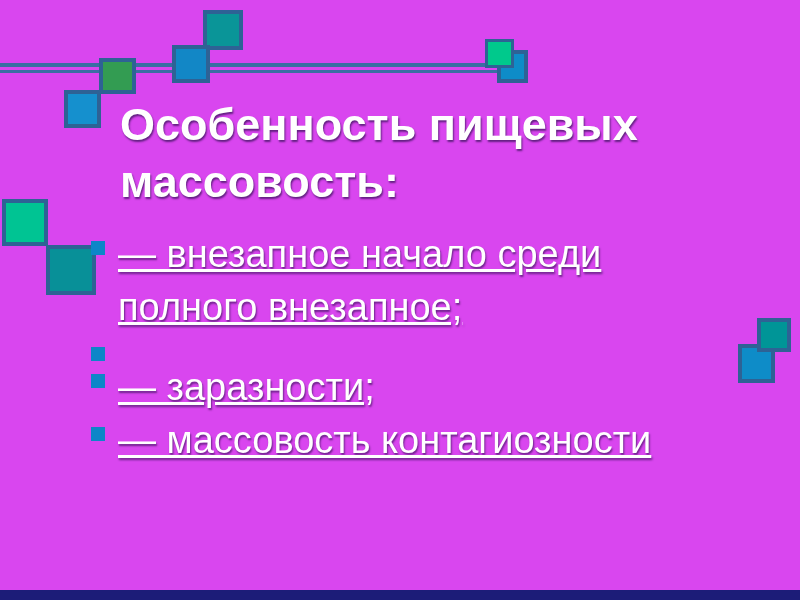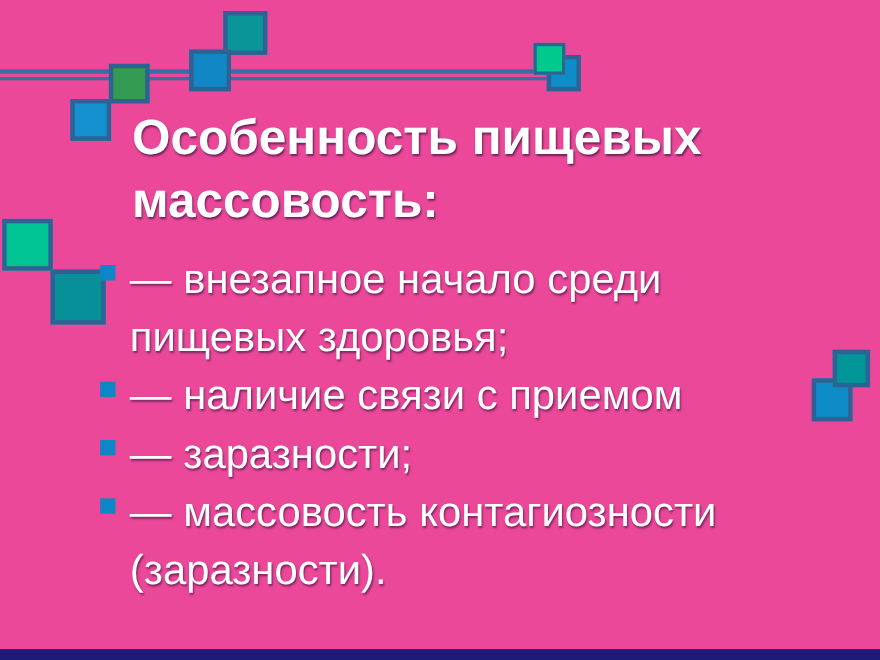--- a/index.html
+++ b/index.html
@@ -1,20 +1,20 @@
 <!DOCTYPE html>
 <html><head>
 <meta charset="utf-8">
 <style>
   html,body{margin:0;padding:0;background:#000;}
   .slide{
     position:relative;
     width:800px;height:600px;
     overflow:hidden;
-    background:#ec4899;
+    background:#d946ef;
     font-family:"Liberation Sans","DejaVu Sans",sans-serif;
   }
   .bottom-band{
     position:absolute;left:0;bottom:0;width:800px;height:10px;
     background:#1C1C78;
   }
   
   .line-a{position:absolute;left:0;top:63px;width:500px;height:4px;background:#3A6EA3;}
   .line-b{position:absolute;left:0;top:70px;width:500px;height:3px;background:#3A6EA3;}
   
@@ -49,20 +49,21 @@
   .bullet-marker{
     flex:0 0 auto;
     width:14px;height:14px;
     margin:13px 13px 0 0;
     background:#0D86C8;
   }
   .li-text{
     color:#FFFFFF;
     font-size:38px;line-height:53px;
     text-shadow:1px 2px 2px rgba(0,0,40,0.5);
+    text-decoration:underline;
   }
 </style>
 </head>
 <body>
 
 <div class="slide">
 
   <div class="line-a"></div>
   <div class="line-b"></div>
 
@@ -80,38 +81,36 @@
   <h1 class="title">
     <div>Особенность пищевых</div>
     <div>массовость:</div>
   </h1>
 
   <ul class="bullets">
     <li>
       <span class="bullet-marker"></span>
       <div class="li-text">
         <div>— внезапное начало среди</div>
-        <div>пищевых здоровья;</div>
+        <div>полного внезапное;</div>
       </div>
     </li>
     <li>
       <span class="bullet-marker"></span>
       <div class="li-text">
-        <div>— наличие связи с приемом</div>
       </div>
     </li>
     <li>
       <span class="bullet-marker"></span>
       <div class="li-text">
         <div>— заразности;</div>
       </div>
     </li>
     <li>
       <span class="bullet-marker"></span>
       <div class="li-text">
         <div>— массовость контагиозности</div>
-        <div>(заразности).</div>
       </div>
     </li>
   </ul>
 
   <div class="bottom-band"></div>
 </div>
 
 </body></html>

